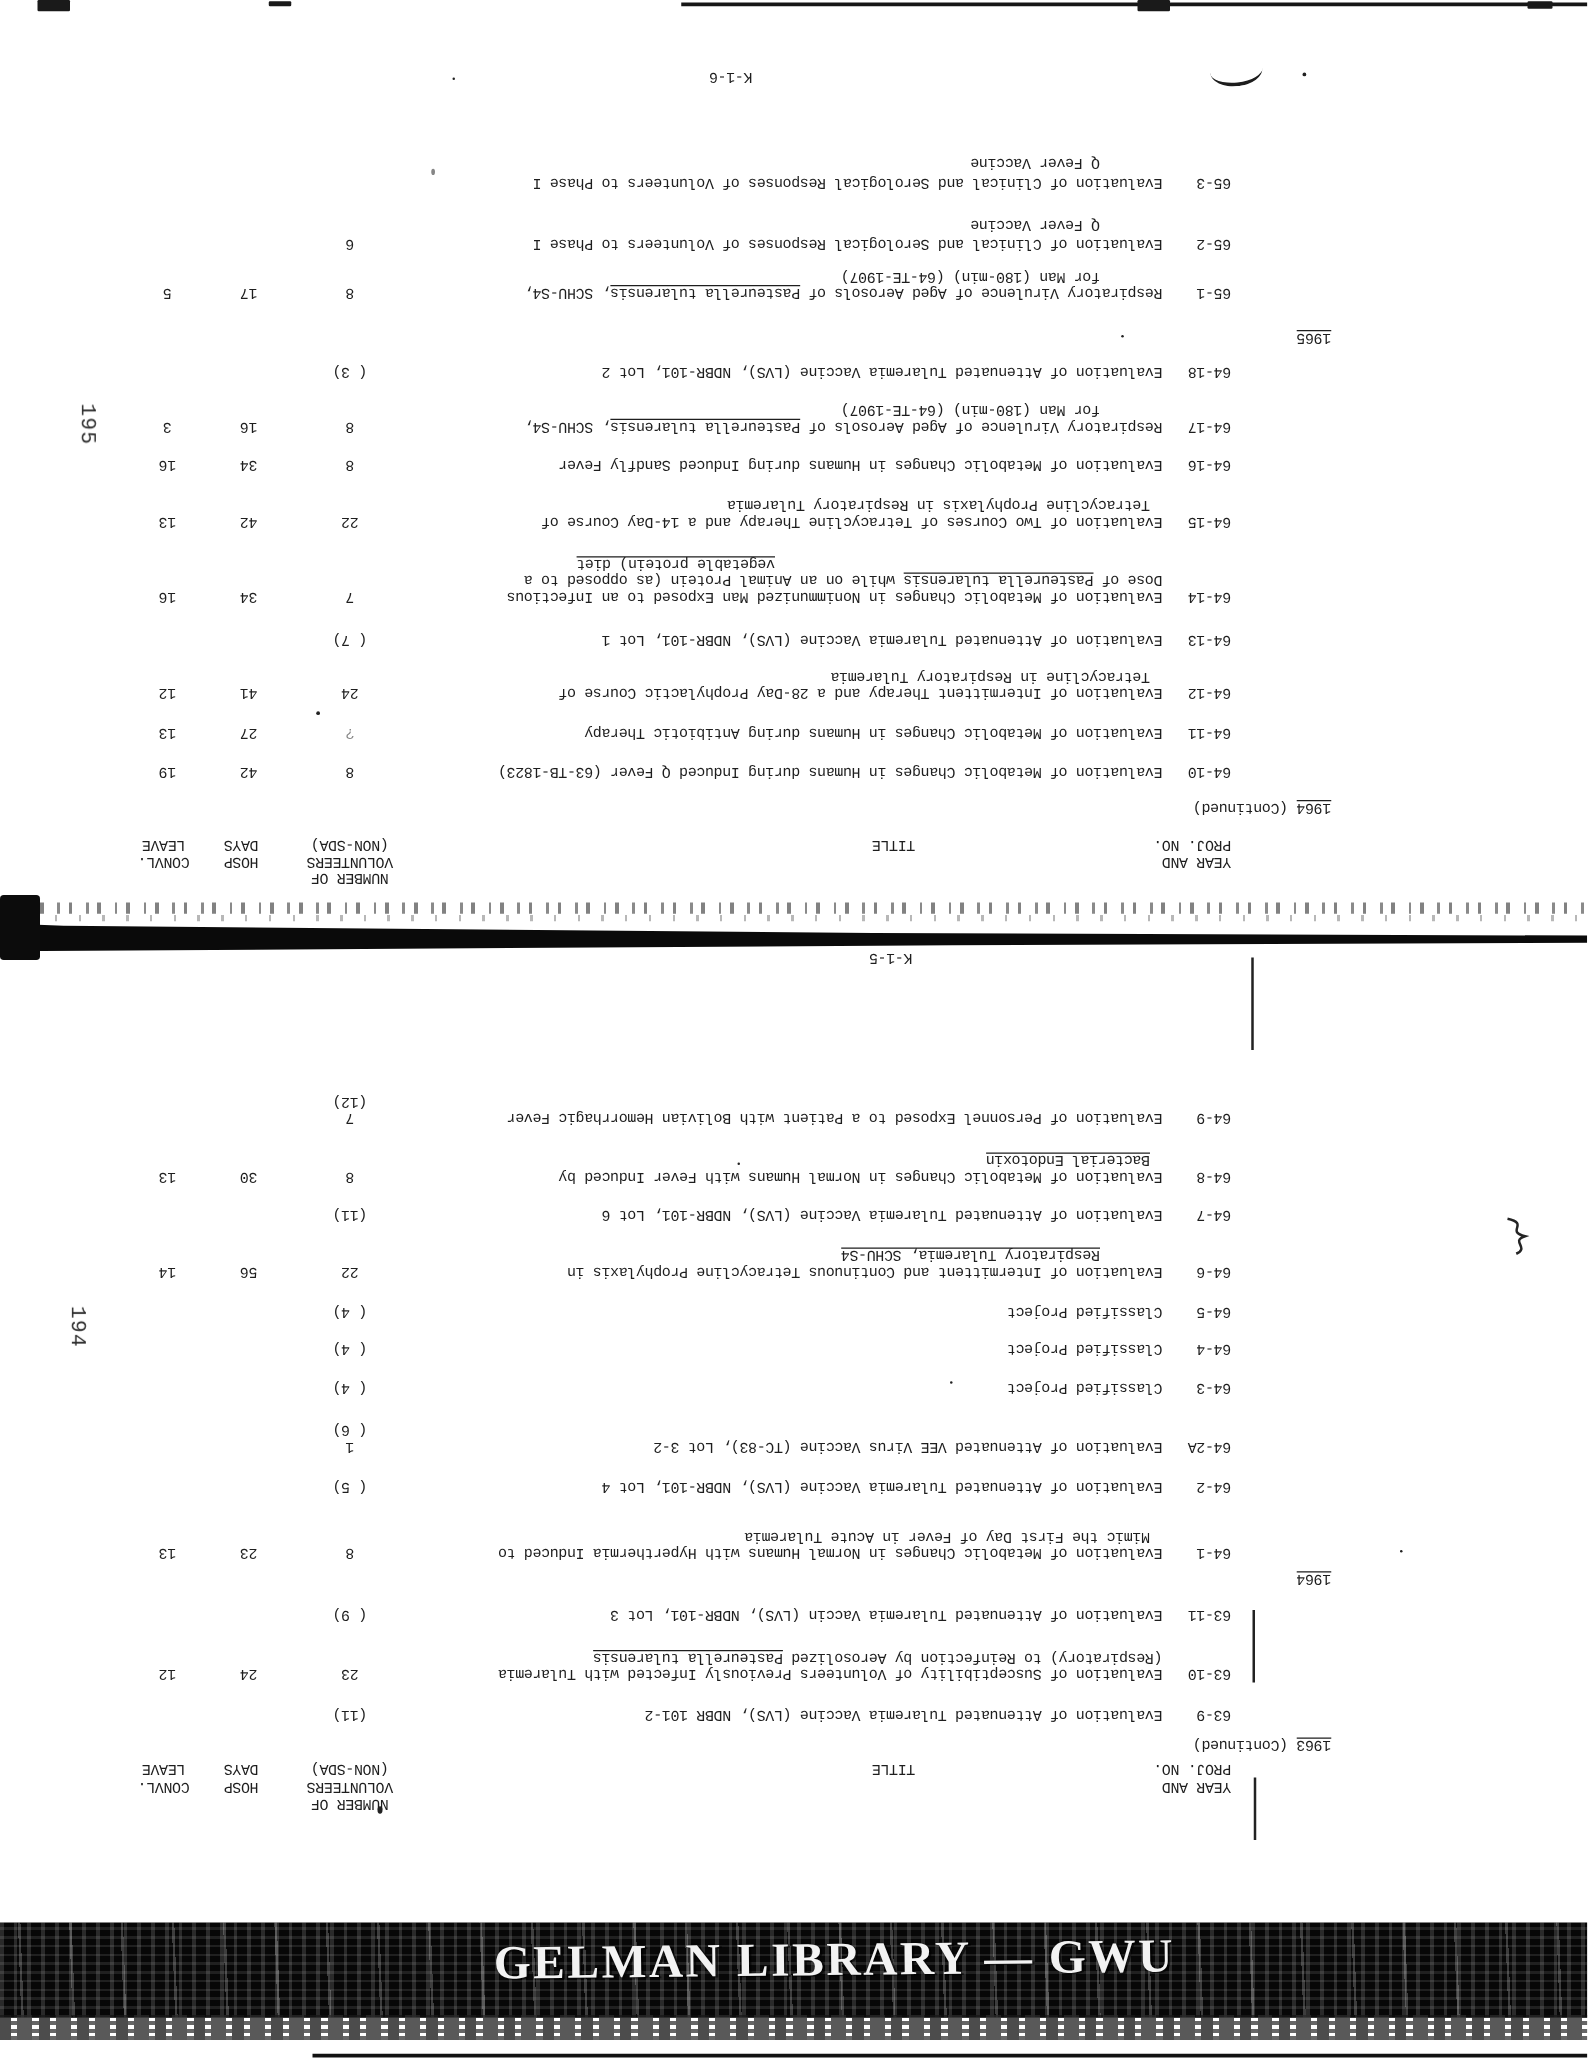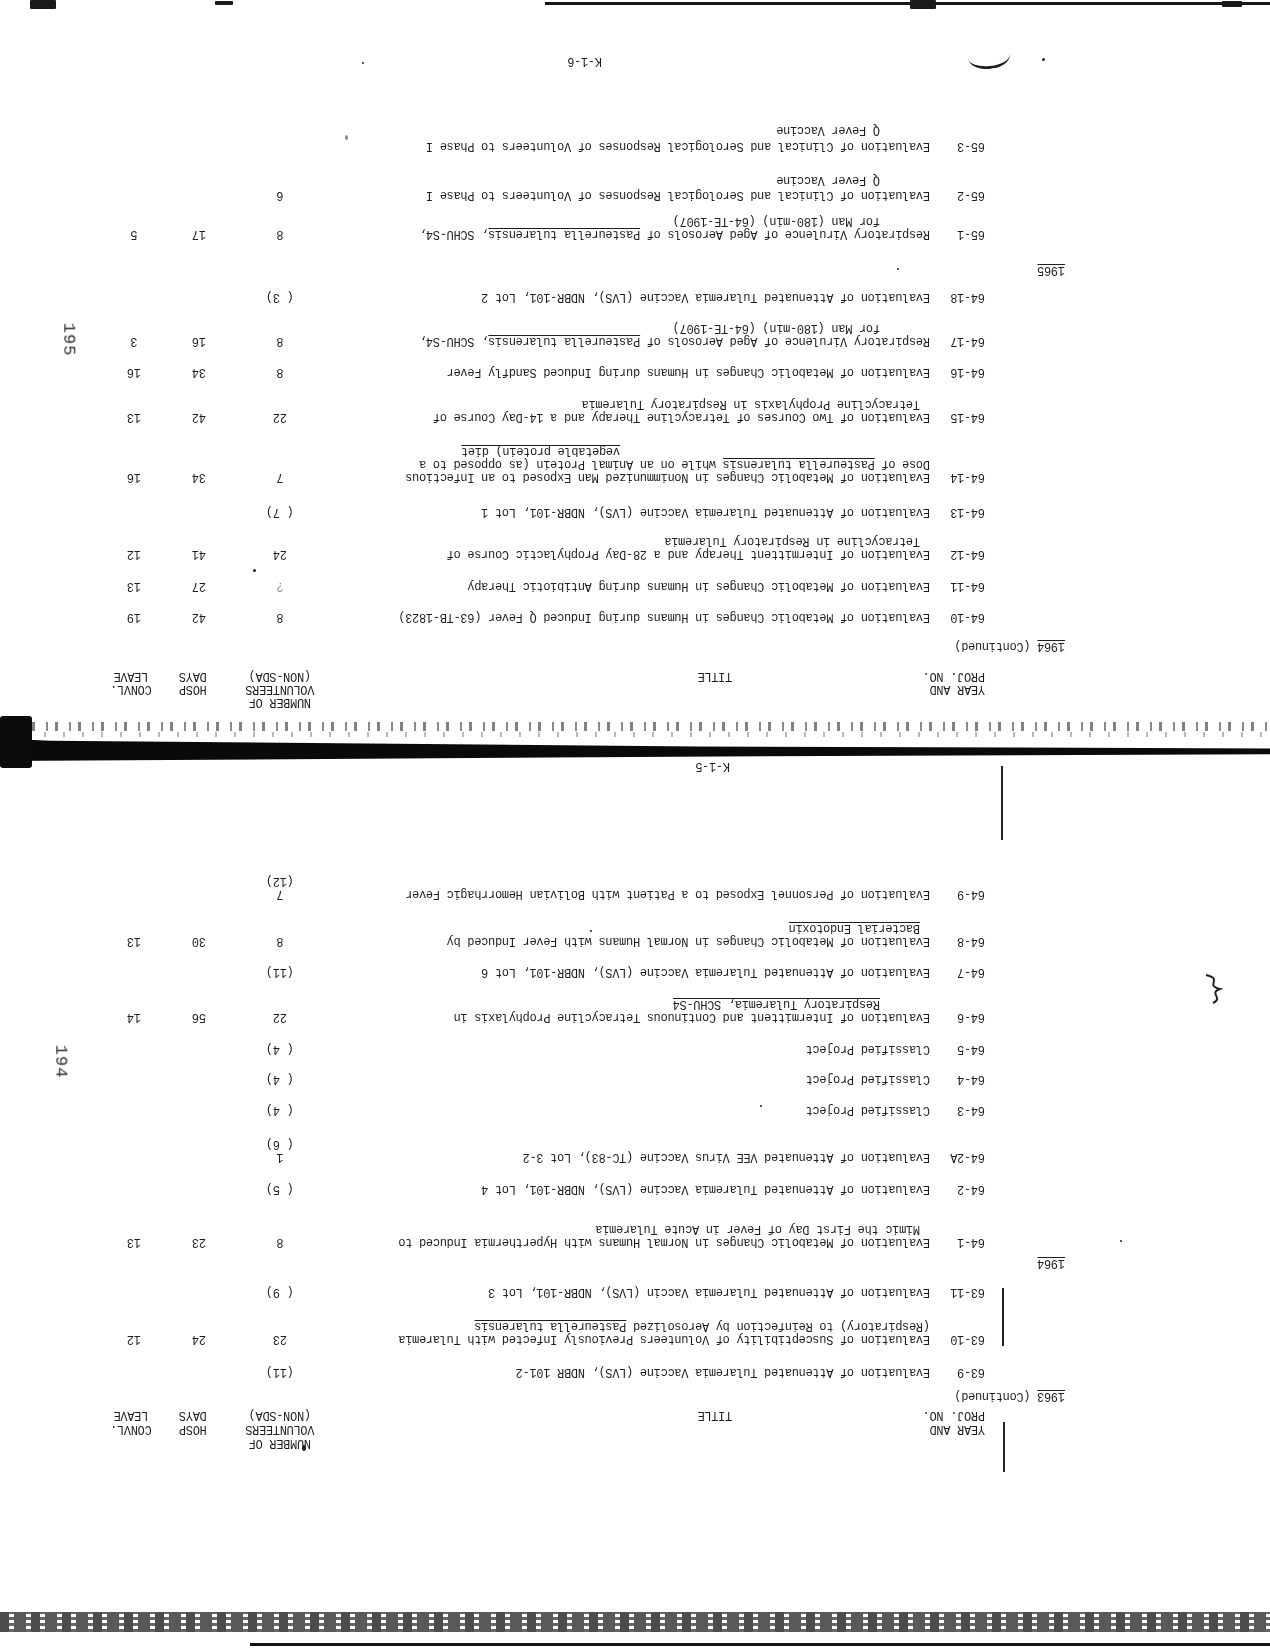--- a/index.html
+++ b/index.html
@@ -285,15 +285,18 @@
   <div class="art" id="sep-band"></div>
   <div class="art" id="sep-blob"></div>
 
   <div class="art vline" style="left:1001px;top:766px;height:74px"></div>
   <div class="art vline" style="left:1002px;top:1288px;height:58px"></div>
   <div class="art vline" style="left:1003px;top:1422px;height:50px"></div>
   <svg class="art" style="left:1200px;top:972px" width="32" height="34" viewBox="0 0 32 34">
     <path d="M6 3 C 24 7, 4 13, 20 17 C 8 21, 24 26, 13 31" stroke="#242424" stroke-width="2" fill="none"></path>
   </svg>
 
+  <div class="art" id="gelman-band">
+    <div id="gelman-text">GELMAN LIBRARY — GWU</div>
+  </div>
   <div class="art" id="gelman-fray"></div>
   <div class="art" id="bottom-line"></div>
 </div>
 
 </body></html>

